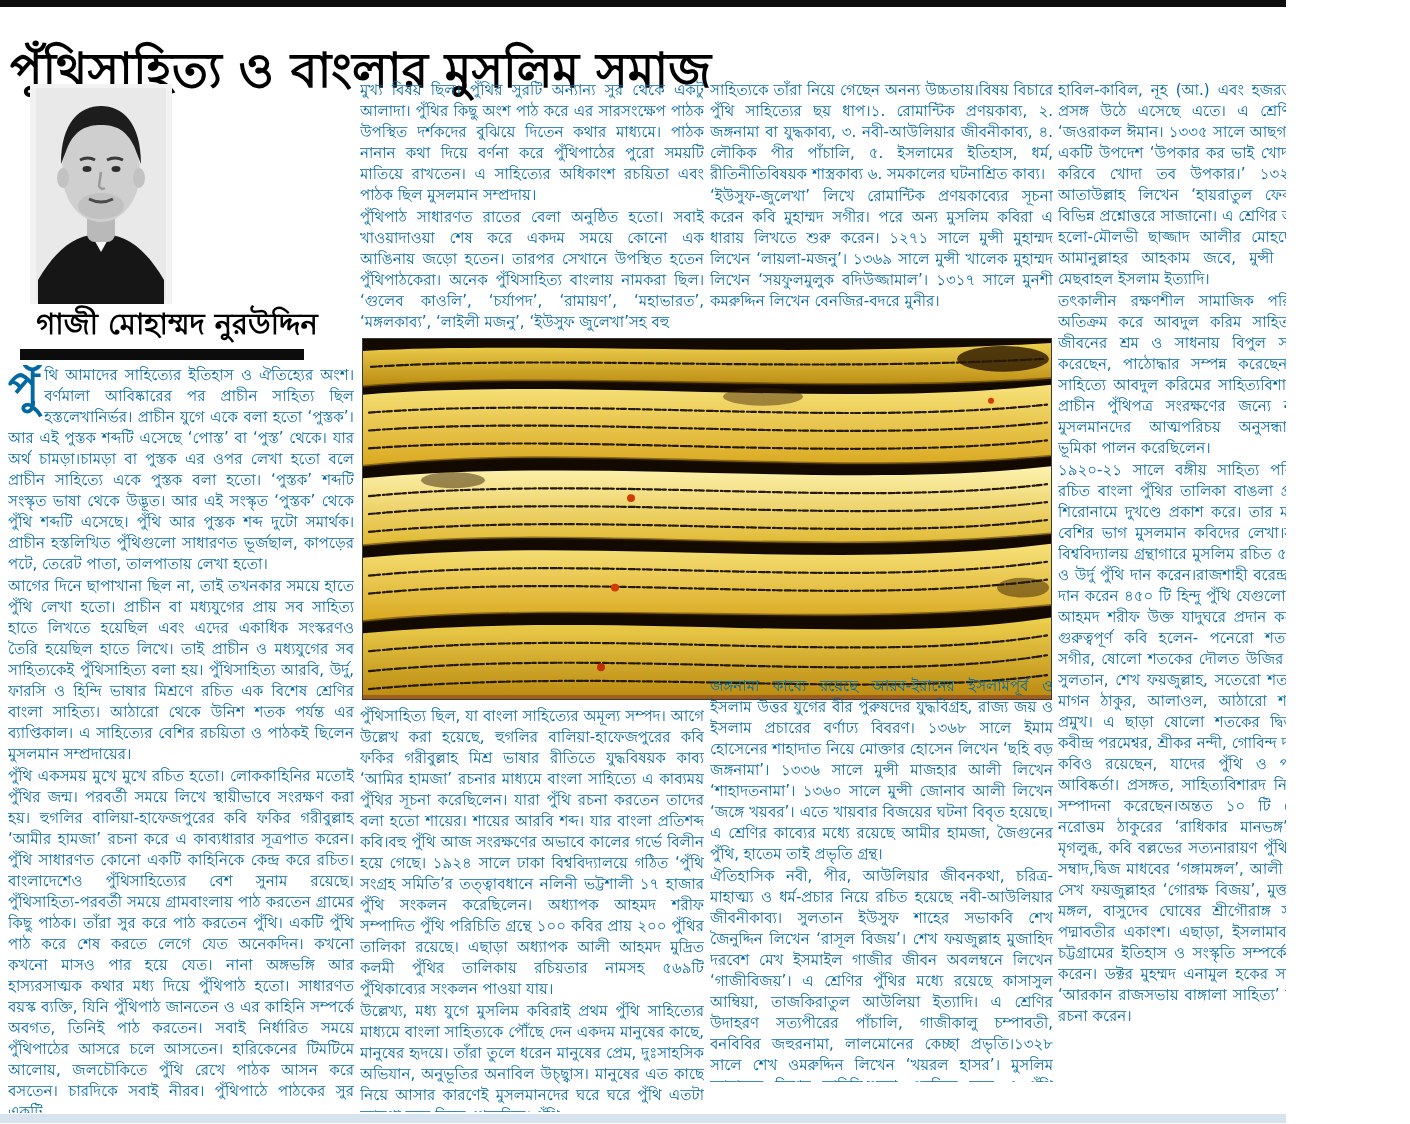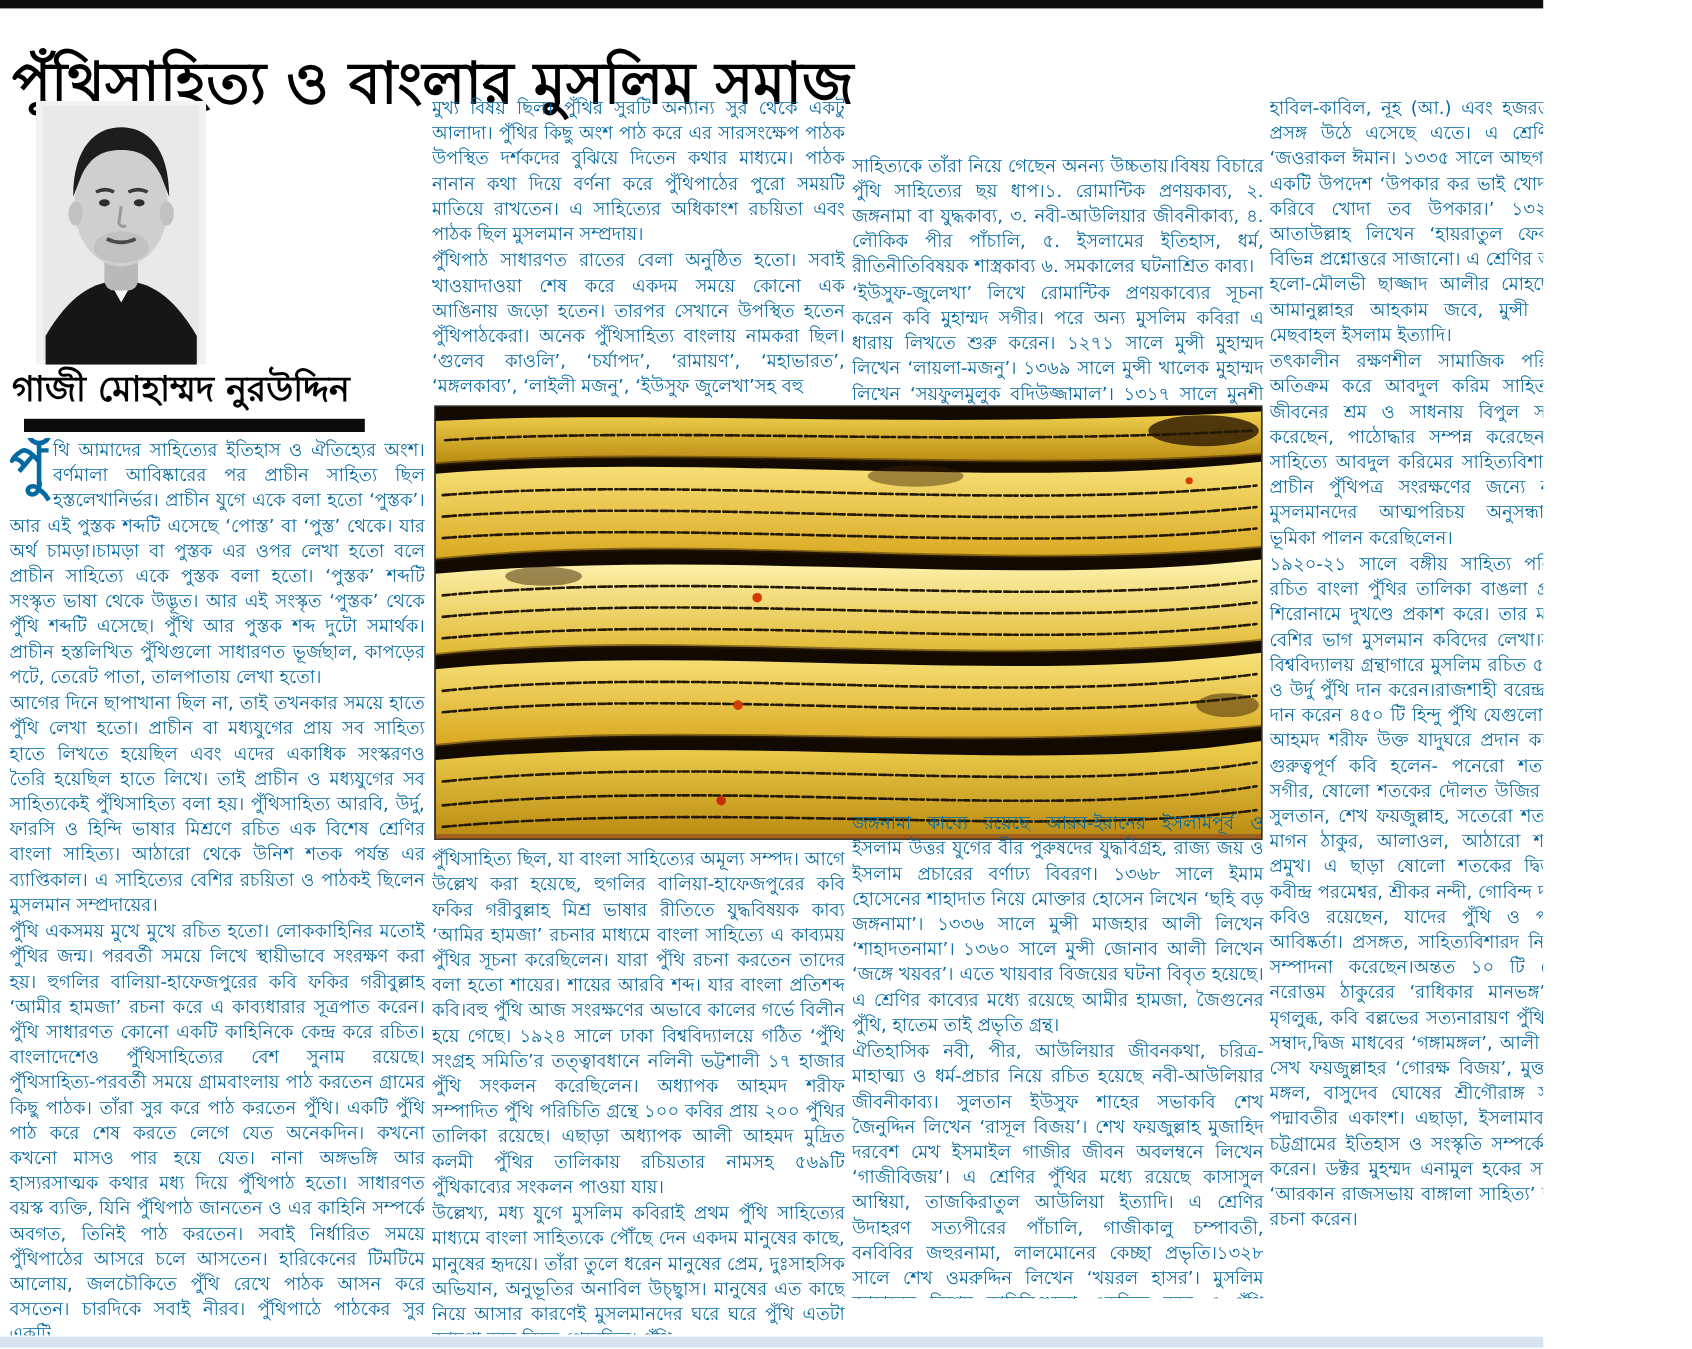--- a/index.html
+++ b/index.html
@@ -2,27 +2,27 @@
 <html lang="bn"><head>
 <meta charset="utf-8">
 <style>
   html,body{margin:0;padding:0;background:#ffffff;}
   .page{position:relative;width:1286px;height:1124px;background:#ffffff;overflow:hidden;
         font-family:"DejaVu Sans",sans-serif;color:#111;}
   .topbar{position:absolute;left:0;top:0;width:1410px;height:7px;background:#0e0e0e;}
   .headline{position:absolute;left:10px;top:10px;width:900px;font-size:48px;line-height:56px;
             font-weight:700;color:#000;}
   .photo-wrap{position:absolute;left:30px;top:84px;width:142px;height:220px;}
-  .author-name{position:absolute;left:10px;top:301px;width:334px;font-size:29px;font-weight:700;color:#000;}
+  .author-name{position:absolute;left:10px;top:301px;width:334px;font-size:29px;font-weight:700;color:#000;text-align:center;}
   .name-bar{position:absolute;left:20px;top:349px;width:284px;height:11px;background:#0c0c0c;}
   .bt{font-size:15px;line-height:21px;text-align:justify;color:#0369a1;}
   .bt p{margin:0 0 1px 0;}
   .col1{position:absolute;left:8px;top:365px;width:346px;height:748px;overflow:hidden;}
   .col2t{position:absolute;left:360px;top:80px;width:344px;height:257px;overflow:hidden;}
-  .col3t{position:absolute;left:710px;top:80px;width:343px;height:257px;overflow:hidden;margin-top:48px;}
+  .col3t{position:absolute;left:710px;top:80px;width:343px;height:257px;overflow:hidden;}
   .col2b{position:absolute;left:360px;top:706px;width:344px;height:406px;overflow:hidden;}
   .col3b{position:absolute;left:710px;top:676px;width:343px;height:406px;overflow:hidden;}
   .col4{position:absolute;left:1058px;top:80px;width:346px;height:1032px;overflow:hidden;}
   .dropcap{float:left;font-size:46px;line-height:42px;font-weight:700;padding:2px 5px 0 0;}
   .manuscript{position:absolute;left:362px;top:338px;width:690px;height:362px;border:1px solid #3a3a3a;
               box-sizing:border-box;background:#120a00;}
   .manuscript svg{display:block;width:100%;height:100%;}
   .footer-strip{position:absolute;left:0;top:1114px;width:1410px;height:9px;background:#d7e3ee;}
   .script-line{fill:none;stroke:#241806;stroke-width:2.2;stroke-linecap:round;
                stroke-dasharray:6 2 3 3 2 2 5 3;}

